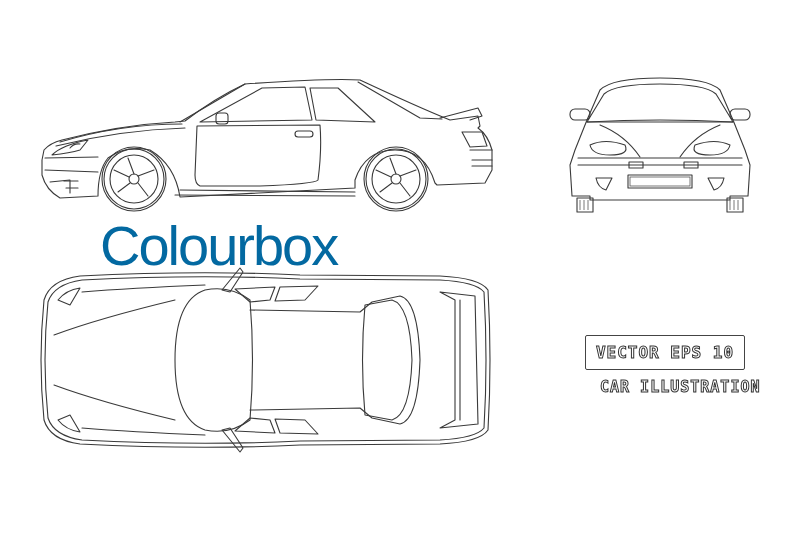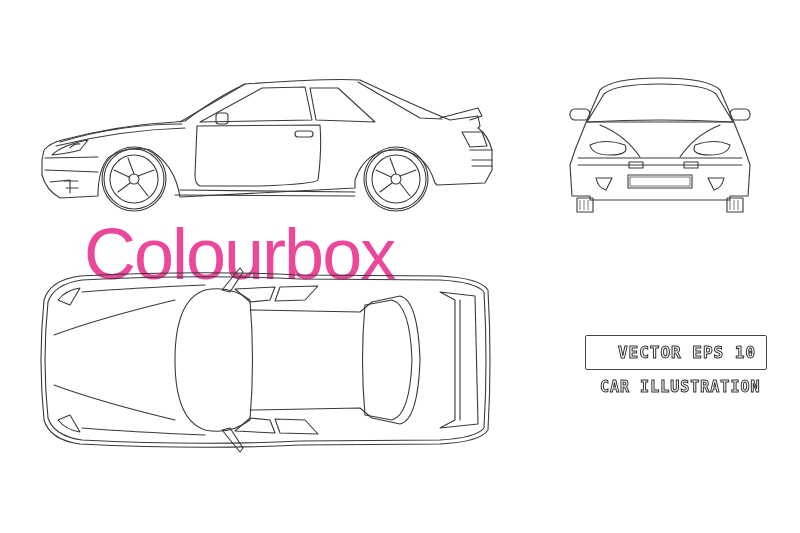--- a/index.html
+++ b/index.html
@@ -1,22 +1,22 @@
 <!DOCTYPE html>
 <html><head>
 <meta charset="utf-8">
 <style>
   html,body{margin:0;padding:0;background:#fff;}
   body{width:800px;height:533px;position:relative;overflow:hidden;font-family:"DejaVu Sans",sans-serif;}
   .stage{position:absolute;left:0;top:0;width:800px;height:533px;}
-  .watermark{position:absolute;left:84px;top:218px;font-family:"Liberation Sans",sans-serif;font-size:72px;color:#ec4899;letter-spacing:-2px;line-height:1;white-space:nowrap;z-index:0;}
+  .watermark{position:absolute;left:100px;top:218px;font-family:"Liberation Sans",sans-serif;font-size:56px;color:#0369a1;letter-spacing:-2px;line-height:1;white-space:nowrap;z-index:0;}
   svg{position:absolute;z-index:1;overflow:visible;}
   .ln{fill:none;stroke:#3a3a3a;stroke-width:1.1;stroke-linejoin:round;stroke-linecap:round;}
   .lnt{fill:none;stroke:#555;stroke-width:0.8;}
-  .label-box{position:absolute;left:585px;top:335px;width:158px;height:33px;border:1.5px solid #444;border-radius:2px;display:flex;align-items:center;justify-content:center;z-index:2;padding-left:22px;}
+  .label-box{position:absolute;left:585px;top:335px;width:158px;height:33px;border:1.5px solid #444;border-radius:2px;display:flex;align-items:center;justify-content:center;z-index:2;}
   .outline-text{font-family:"DejaVu Sans Mono",monospace;font-weight:bold;color:#fff;-webkit-text-stroke:1px #333;letter-spacing:1px;}
   .t1{font-size:16px;}
   .t2{position:absolute;left:600px;top:378px;font-size:15px;z-index:2;white-space:nowrap;}
 </style>
 </head>
 <body>
 
 <div class="stage">
 
   <div class="watermark">Colourbox</div>

